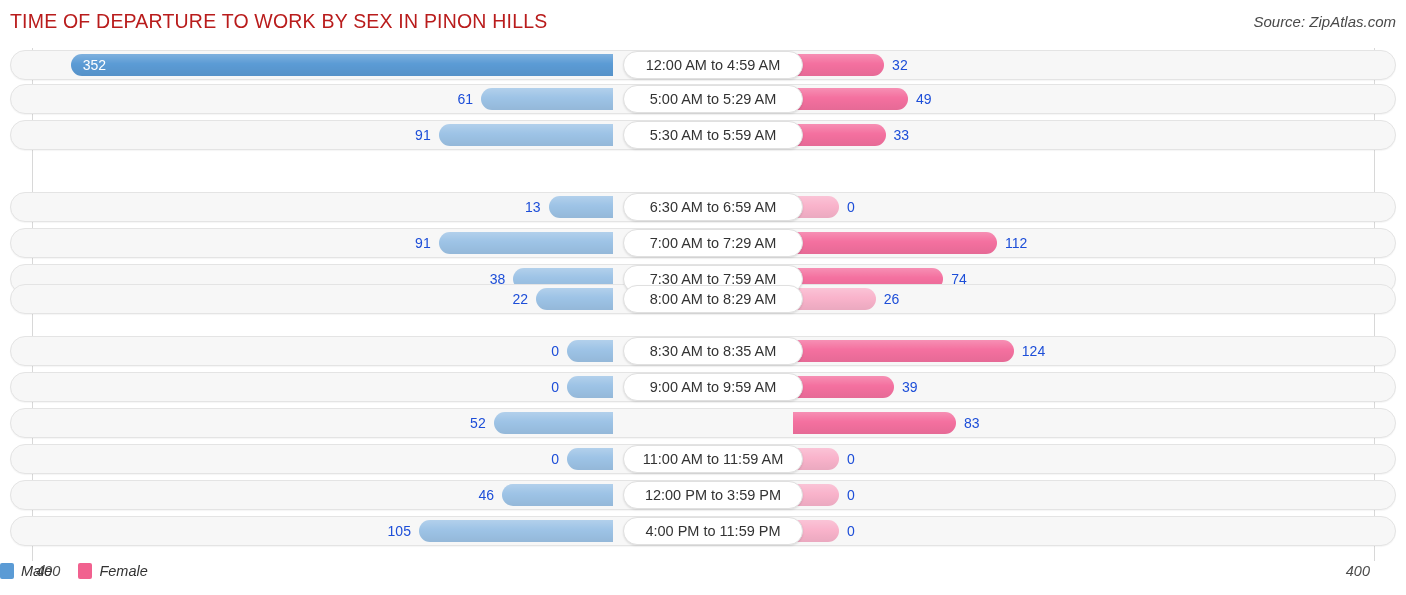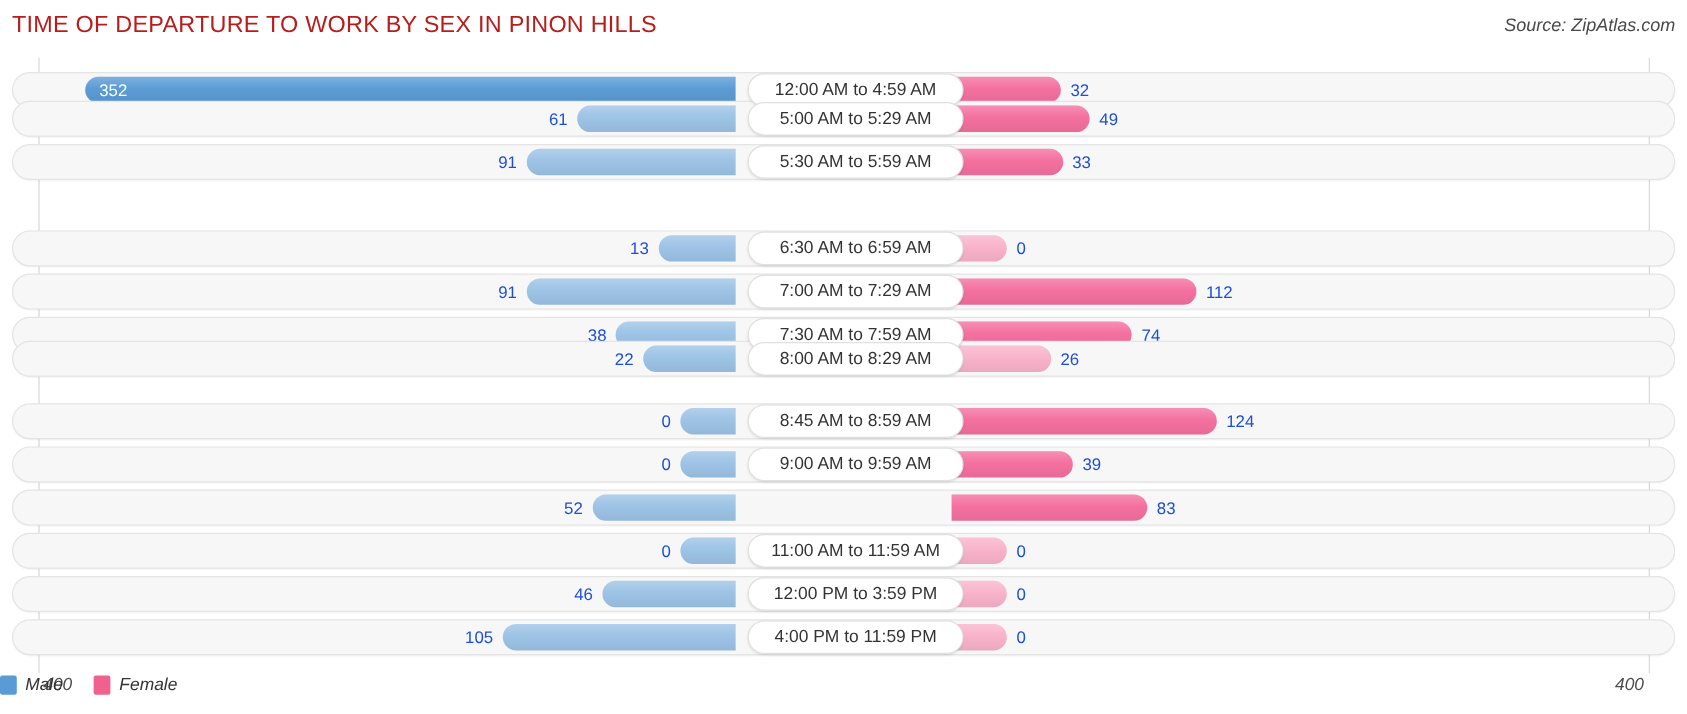--- a/index.html
+++ b/index.html
@@ -99,21 +99,21 @@
 
 <div class="header">
   <div class="title">TIME OF DEPARTURE TO WORK BY SEX IN PINON HILLS</div>
   <div class="source">Source: ZipAtlas.com</div>
 </div>
 
 <div class="gridline" style="left:32px;"></div>
 <div class="gridline" style="left:1374px;"></div>
 
 <div class="chart" id="chart">
-    <div class="row" style="top: 12px;">
+    <div class="row" style="top: 2px;">
       <div class="track"></div>
       <div class="bar male" style="left: 60.68px; width: 542.32px; background: rgb(91, 155, 213);">
         <span class="shade"></span>
       </div>
       <div class="val male inside" style="left: 72.68px; text-align: left;">352</div>
       <div class="bar female" style="left: 783px; width: 91.12px; background: rgb(244, 112, 159);">
         <span class="shade"></span>
       </div>
       <div class="val female" style="left: 882.12px;">32</div>
       <div class="catpill">12:00 AM to 4:59 AM</div>
@@ -193,21 +193,21 @@
     <div class="row" style="top: 288px;">
       <div class="track"></div>
       <div class="bar male" style="left: 557px; width: 46px; background: rgb(157, 195, 230);">
         <span class="shade"></span>
       </div>
       <div class="val male" style="left: 501px; width: 48px;">0</div>
       <div class="bar female" style="left: 783px; width: 220.84px; background: rgb(244, 112, 159);">
         <span class="shade"></span>
       </div>
       <div class="val female" style="left: 1011.84px;">124</div>
-      <div class="catpill">8:45 AM to 8:59 AM</div>
+      <div class="catpill">8:30 AM to 8:35 AM</div>
     </div>
     <div class="row" style="top: 324px;">
       <div class="track"></div>
       <div class="bar male" style="left: 557px; width: 46px; background: rgb(157, 195, 230);">
         <span class="shade"></span>
       </div>
       <div class="val male" style="left: 501px; width: 48px;">0</div>
       <div class="bar female" style="left: 783px; width: 100.99px; background: rgb(244, 112, 159);">
         <span class="shade"></span>
       </div>

